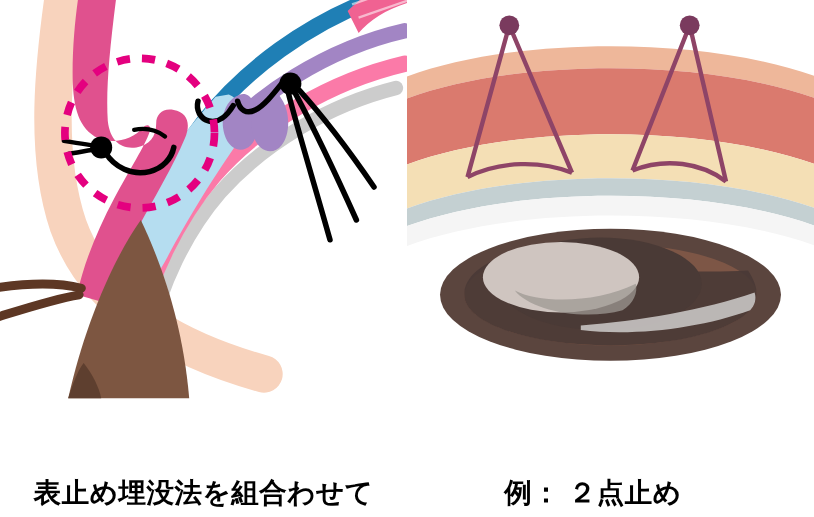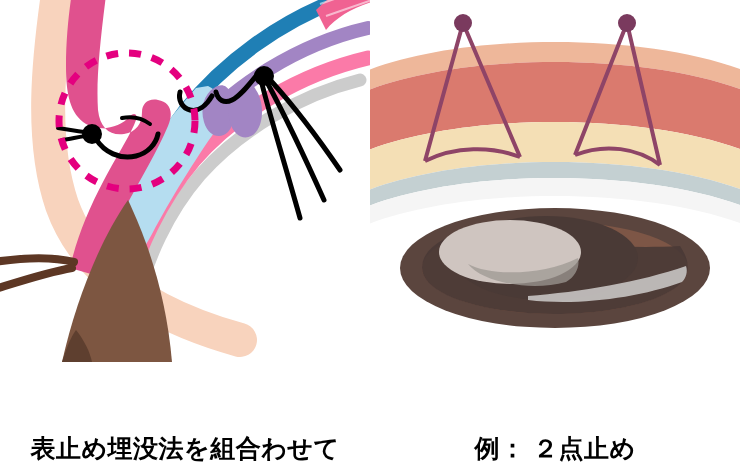--- a/index.html
+++ b/index.html
@@ -23,21 +23,21 @@
     width:370px;
     bottom:4px;
     text-align:center;
     font-weight:bold;
     font-size:25px;
     line-height:1.42;
     color:#000000;
     letter-spacing:0.5px;
   }
   #caption-left{left:0;}
-  #caption-right{left:370px;}
+  #caption-right{left:354px;}
   .caption .cl{display:block;white-space:nowrap;}
 </style>
 </head>
 <body>
 
 <div id="stage">
 
   <div class="panel" id="panel-left">
     <svg width="370" height="380" viewBox="0 0 370 380">
       <defs>

